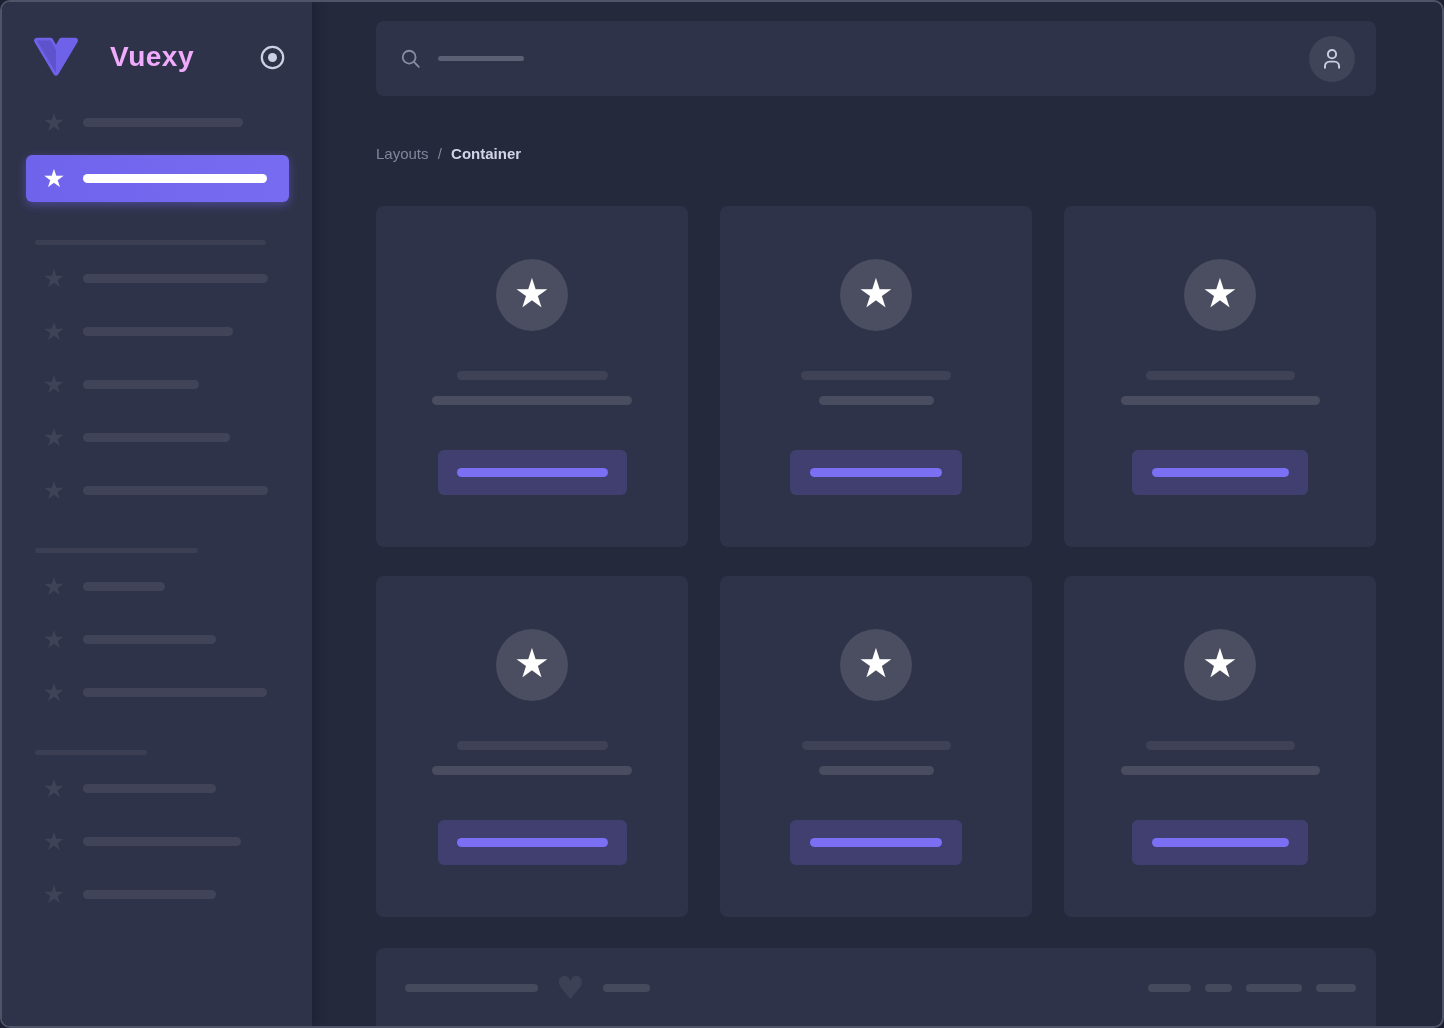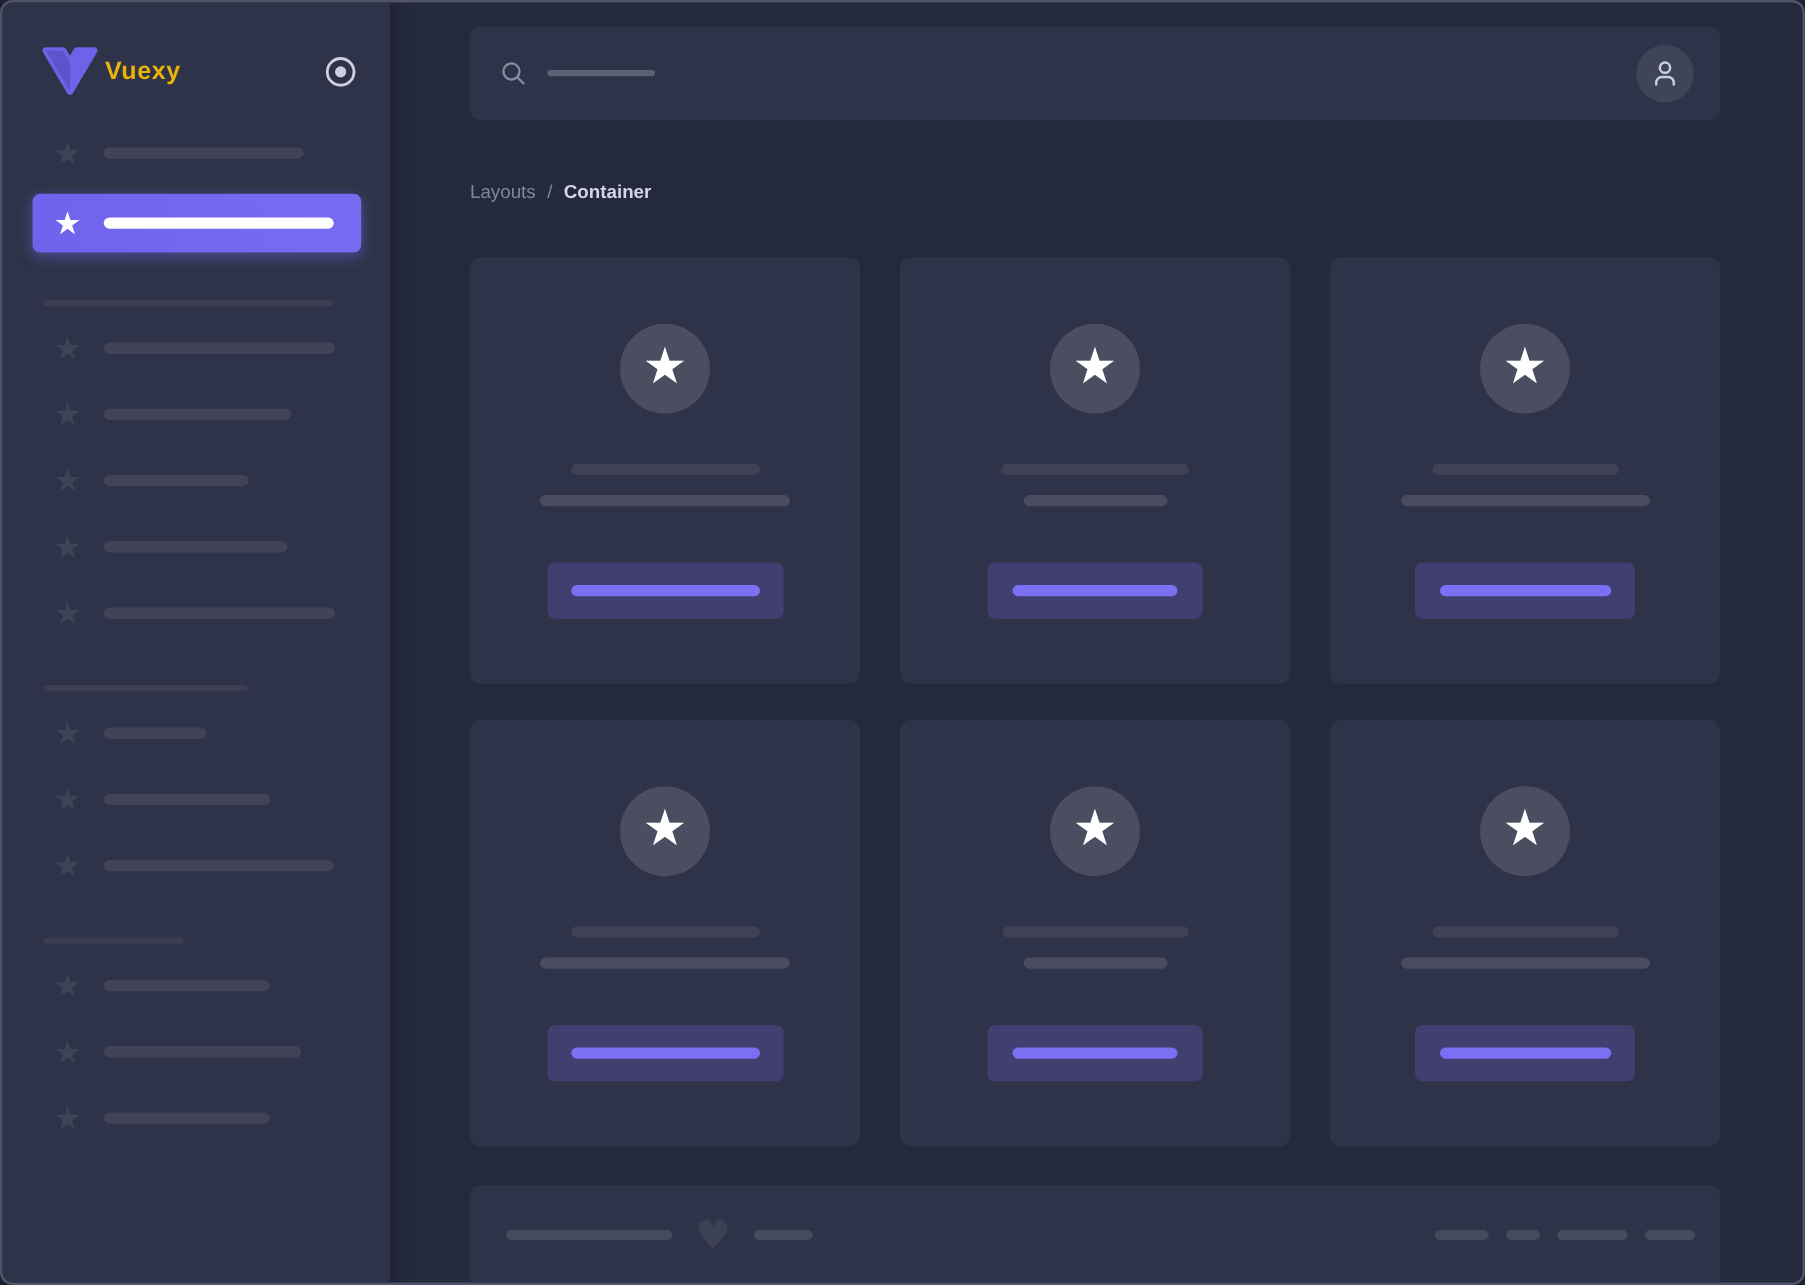--- a/index.html
+++ b/index.html
@@ -19,22 +19,22 @@
     background: #2f3349;
     box-shadow: 4px 0 10px rgba(15,18,35,0.35);
     position: relative; z-index: 2;
   }
   .sidebar-header {
     display: flex; align-items: center;
     padding: 31px 26px 0 30px; height: 79px;
   }
   .logo-mark { width: 48px; height: 42px; display: inline-flex; }
   .brand {
-    margin-left: 4px; font-size: 20px; font-weight: 700;
-    color: #eab308; letter-spacing: 0.5px;
+    margin-left: 30px; font-size: 28px; font-weight: 700;
+    color: #f0abfc; letter-spacing: 0.5px;
   }
   .pin-toggle { margin-left: auto; width: 27px; height: 27px; display: inline-flex; cursor: pointer; }
 
   .side-nav { padding-top: 21px; }
   .nav-row {
     height: 40px; margin: 0 23px 13px 24px; border-radius: 6px;
     display: flex; align-items: center; padding-left: 16px;
     cursor: pointer;
   }
   .nav-star {

